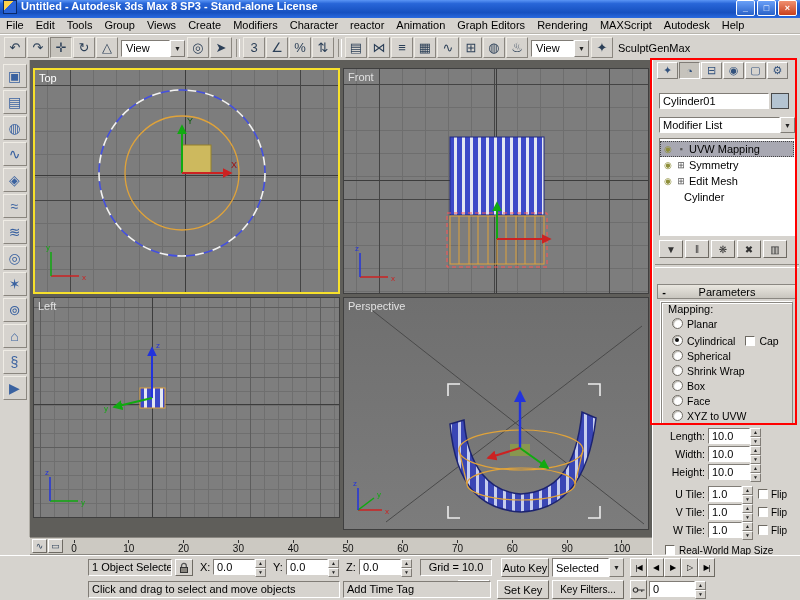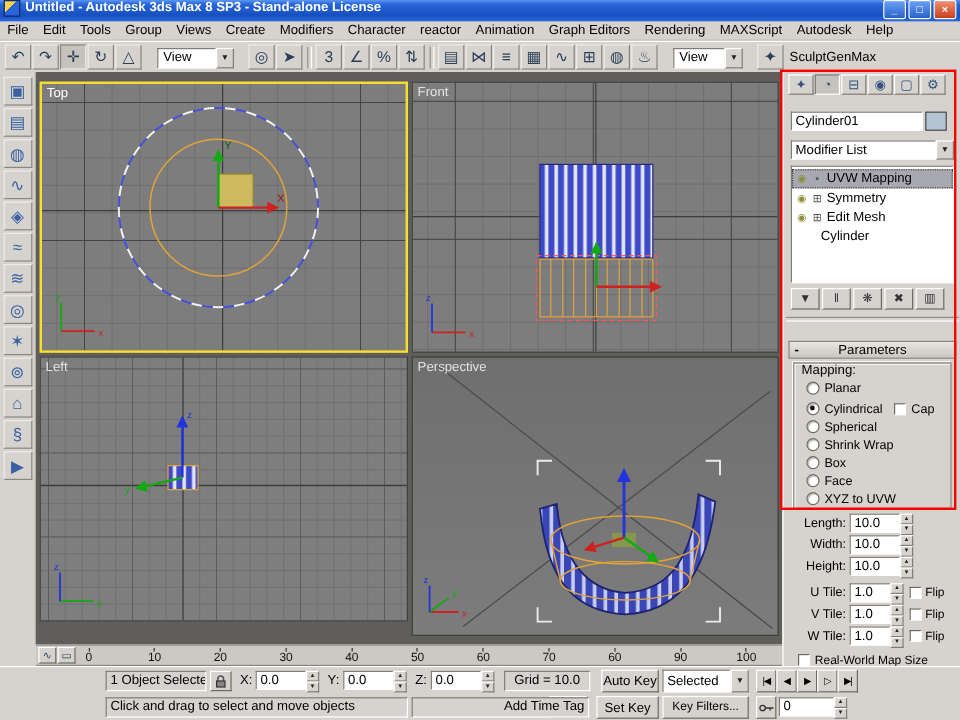--- a/index.html
+++ b/index.html
@@ -15,21 +15,21 @@
     background:linear-gradient(#6aa0f8,#2a62c8);border:1px solid #fff;border-radius:2px}
   .wbtn.close{background:linear-gradient(#f09070,#c8401e)}
   .menubar{position:absolute;left:0;top:18px;width:800px;height:15px;background:#d6d3ce;display:flex;align-items:center;border-bottom:1px solid #b8b5ae}
   .menu-item{padding:0 6px;height:15px;line-height:15px}
   
   .toolbar{position:absolute;left:0;top:34px;width:800px;height:26px;background:#d6d3ce;border-top:1px solid #fff;display:flex;align-items:center;padding-left:4px;box-sizing:border-box}
   .icon-btn{width:22px;height:21px;display:flex;align-items:center;justify-content:center;font-size:13px;color:#2b3f57;flex:0 0 auto;
     background:#d6d3ce;border:1px solid;border-color:#efece5 #8a867f #8a867f #efece5;box-sizing:border-box;margin-right:1px}
   .icon-btn.active{border-color:#8a867f #efece5 #efece5 #8a867f;background:#c6c3bc}
   .tb-sep{width:2px;height:18px;border-left:1px solid #918e87;border-right:1px solid #fff;margin:0 3px;flex:0 0 auto}
-  .dd{display:flex;height:15px;flex:0 0 auto;margin:0 12px}
+  .dd{display:flex;height:15px;flex:0 0 auto;margin:0 2px}
   .dd-val{background:#fff;border:1px solid;border-color:#807c76 #fff #fff #807c76;padding:1px 4px;box-sizing:border-box;height:17px}
   .dd-btn{width:15px;height:17px;display:flex;align-items:center;justify-content:center;font-size:7px;color:#222;
     background:#d6d3ce;border:1px solid;border-color:#fff #807c76 #807c76 #fff;box-sizing:border-box}
   
   .left-toolbar{position:absolute;left:0;top:60px;width:30px;height:477px;background:#d6d3ce;border-right:1px solid #b0ada6;
     display:flex;flex-direction:column;align-items:center;padding-top:4px;box-sizing:border-box}
   .lt-btn{width:24px;height:24px;margin-bottom:2px;display:flex;align-items:center;justify-content:center;font-size:14px;color:#3a62a0;
     background:#d6d3ce;border:1px solid;border-color:#efece5 #8a867f #8a867f #efece5;box-sizing:border-box}
   
   .vp-area{position:absolute;left:30px;top:60px;width:622px;height:477px;background:#5f5e5a}
@@ -533,19 +533,19 @@
           <path d="M8.2 5 H18 M14 5 v3" stroke="#333" stroke-width="1.6" fill="none"></path>
         </svg>
     </span>
     <span class="fld abs" style="left:649px;top:25px;width:46px">0</span>
     <span class="spin abs" style="left:695px;top:25px">
         <i>▲</i>
         <i>▼</i>
       </span>
 
     <div class="sunken-g abs" style="left:88px;top:25px;width:252px;height:17px">Click and drag to select and move objects</div>
-    <div class="sunken-g abs" style="left:343px;top:25px;width:148px;height:17px;text-align:right">Add Time Tag</div>
+    <div class="sunken-g abs" style="left:343px;top:25px;width:148px;height:17px;text-align:left">Add Time Tag</div>
 
   </div>
 
   <div class="annotation-box"></div>
 
 </div>
 
 </body></html>

